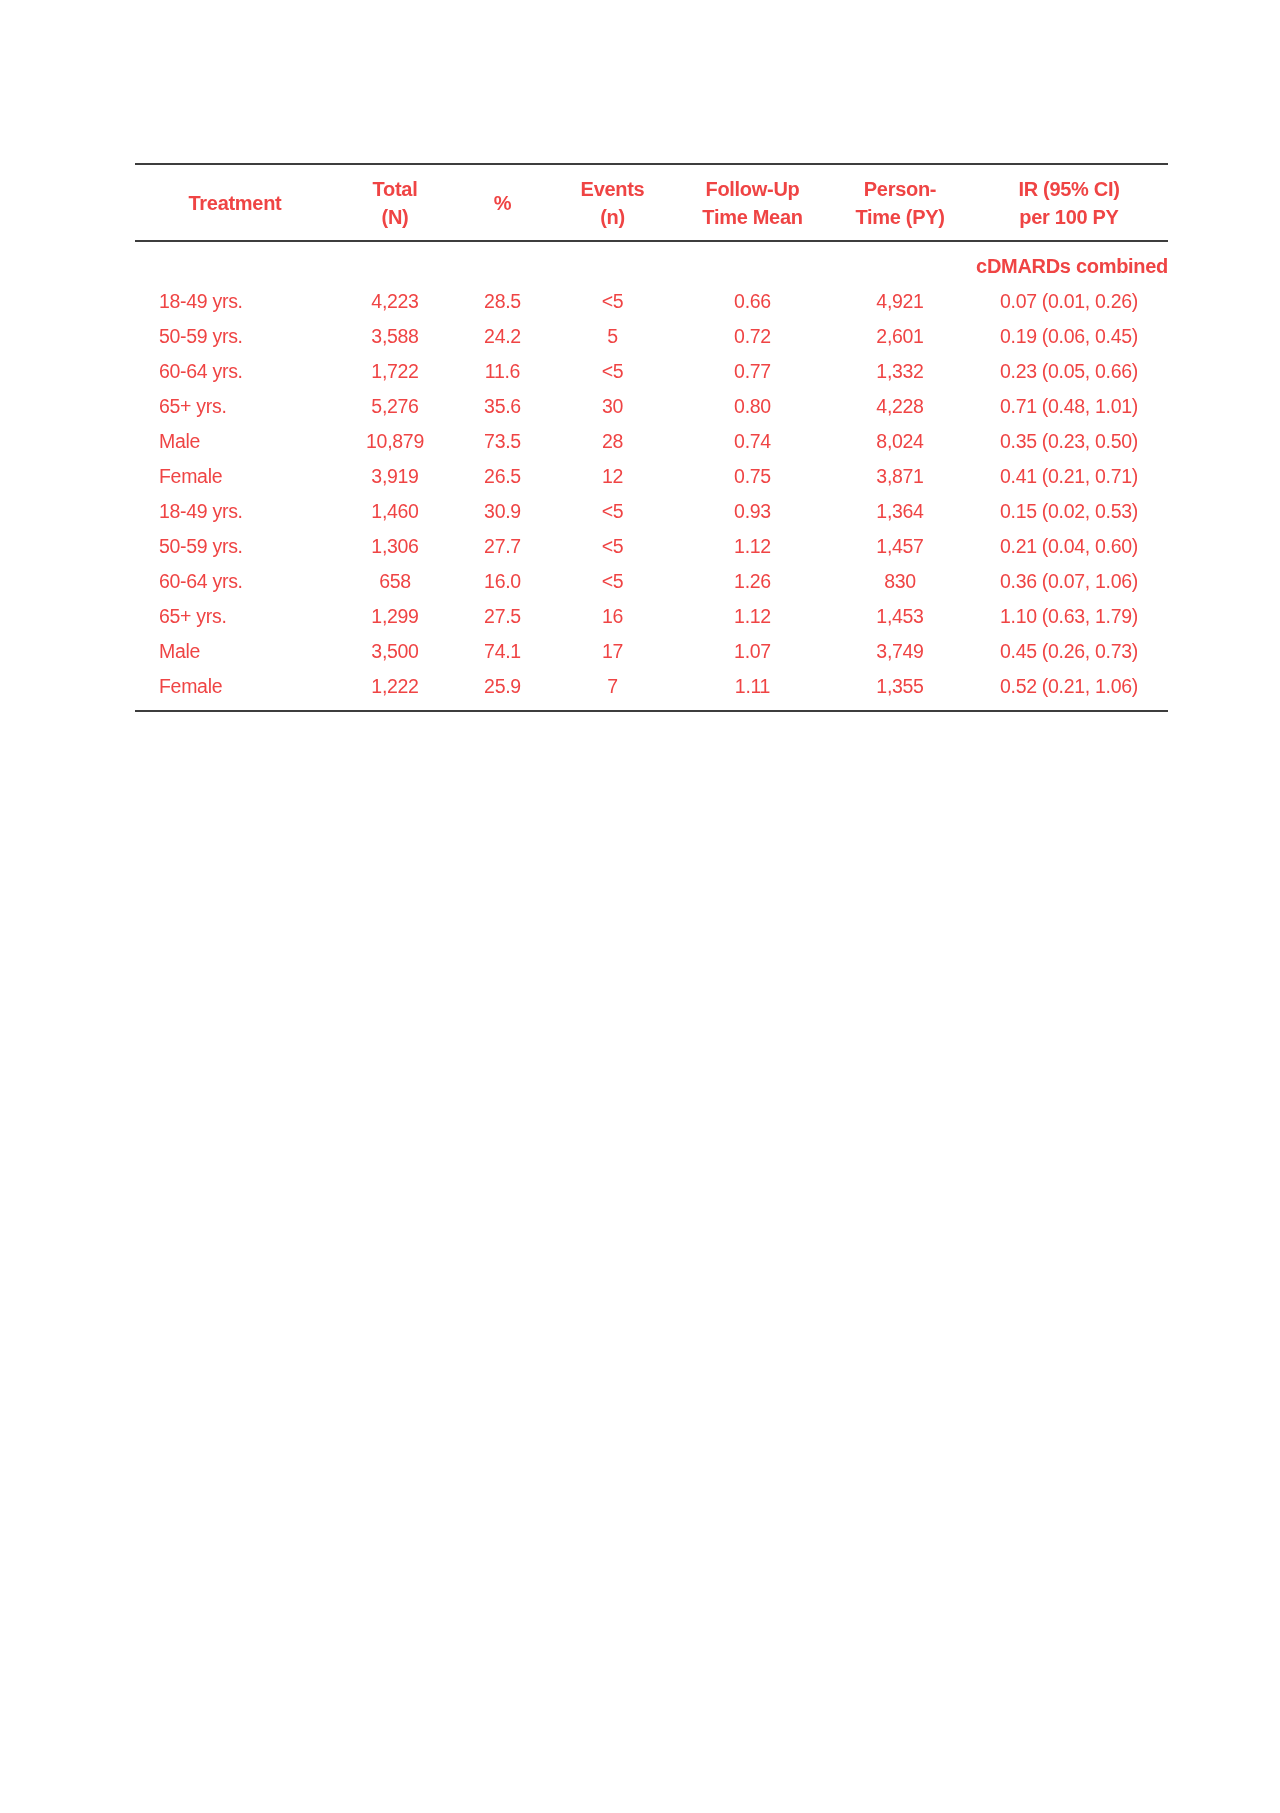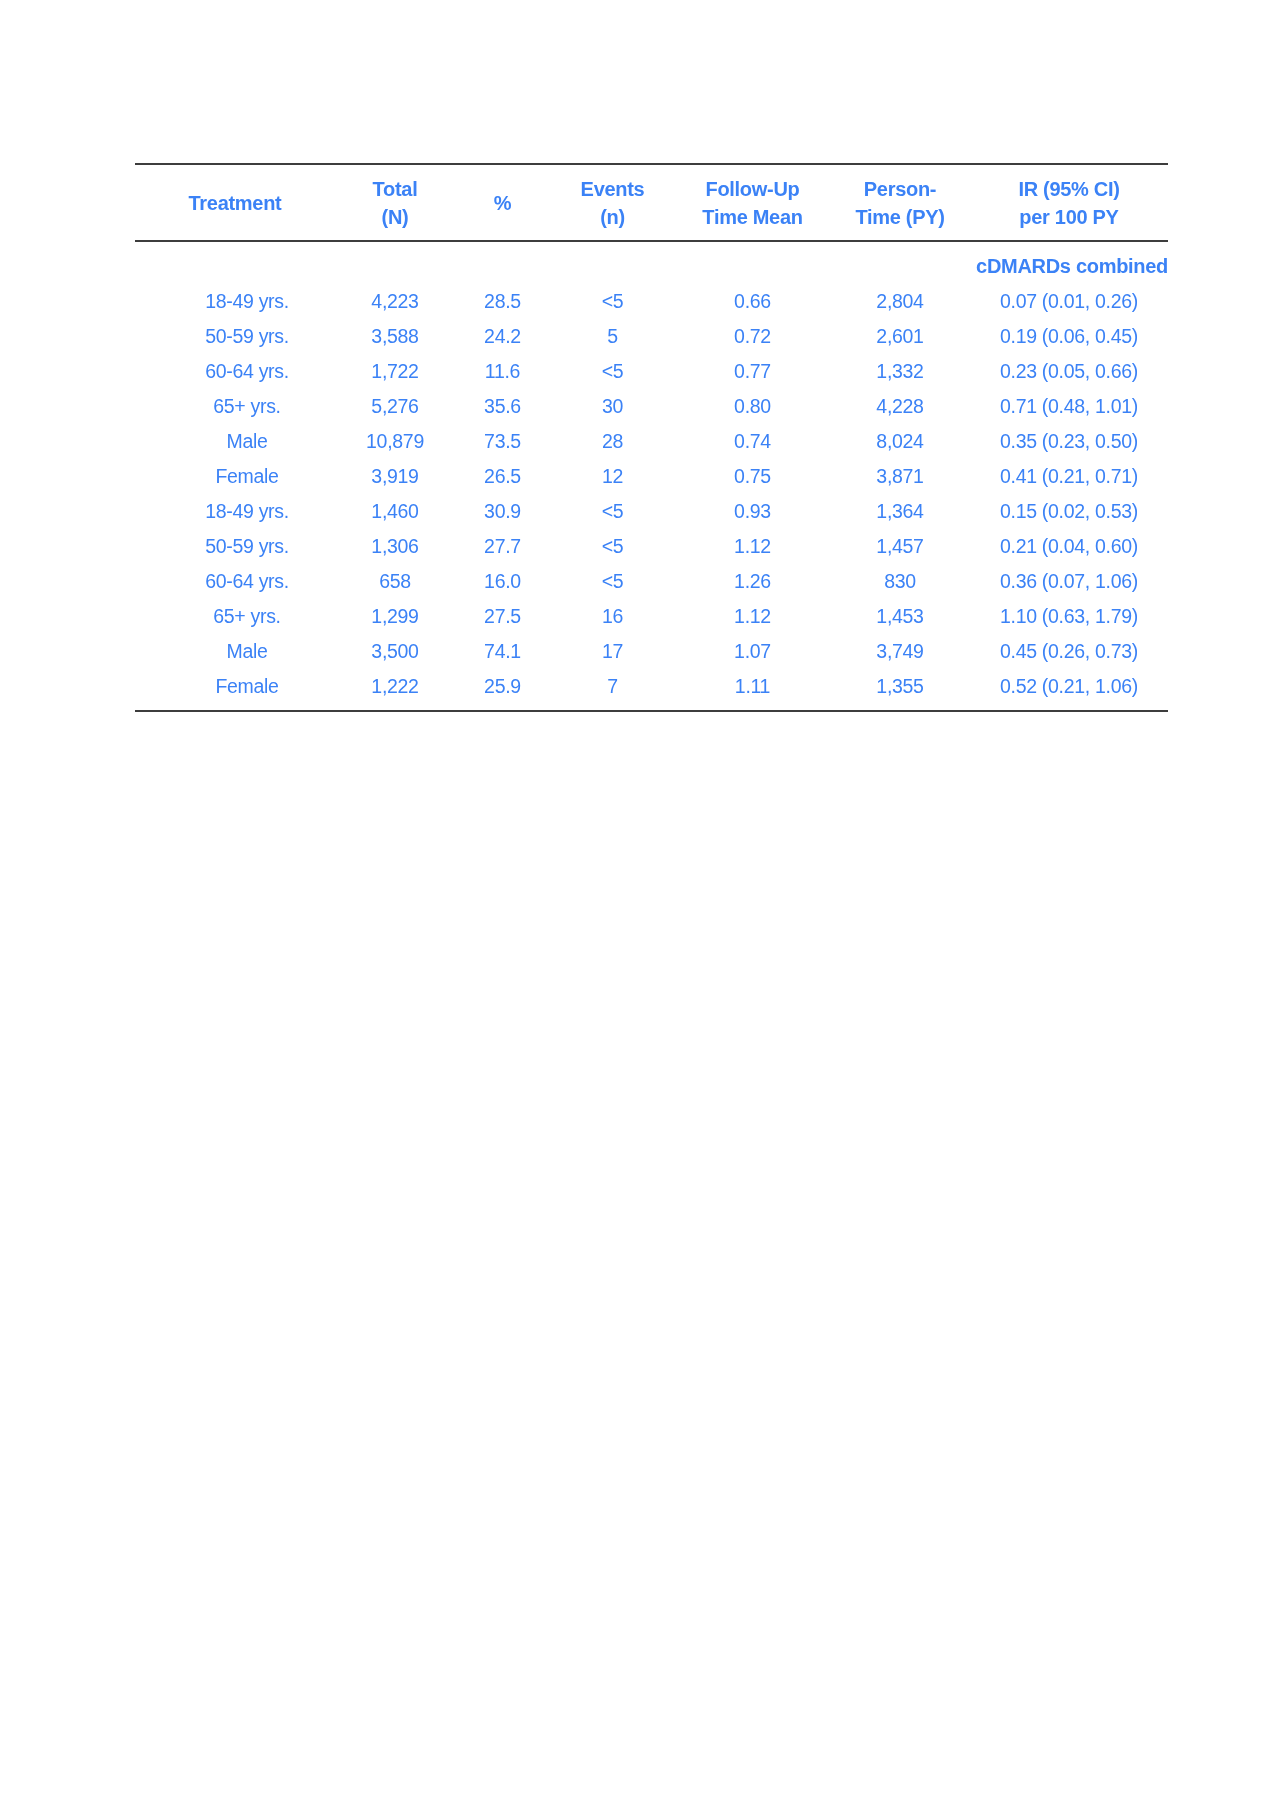--- a/index.html
+++ b/index.html
@@ -2,21 +2,21 @@
 <html><head>
 <meta charset="utf-8">
 <style>
   html, body { margin: 0; padding: 0; background: #ffffff; }
   .page {
     position: relative;
     width: 1280px;
     height: 1813px;
     background: #ffffff;
     font-family: "Liberation Sans", sans-serif;
-    color: #3b82f6;
+    color: #ef4444;
     overflow: hidden;
   }
   table.data-table {
     position: absolute;
     left: 135px;
     top: 163px;
     width: 1033px;
     border-collapse: collapse;
     border-top: 2px solid #3d3d3d;
     border-bottom: 2px solid #3d3d3d;
@@ -43,21 +43,21 @@
     white-space: nowrap;
   }
   tr.section-row td {
     text-align: right;
     font-weight: bold;
     font-size: 20px;
     padding: 13px 0 6px 4px;
     height: auto;
   }
   tr.data-row td:first-child {
-    text-align: center;
+    text-align: left;
     padding-left: 24px;
   }
   tbody tr:last-child td { padding-bottom: 6px; }
 </style>
 </head>
 <body>
 
 <div class="page">
   <table class="data-table">
     <colgroup>
@@ -102,21 +102,21 @@
     <tbody>
         <tr class="section-row">
           <td colspan="7">cDMARDs combined</td>
         </tr>
         <tr class="data-row">
           <td>18-49 yrs.</td>
           <td>4,223</td>
           <td>28.5</td>
           <td>&lt;5</td>
           <td>0.66</td>
-          <td>2,804</td>
+          <td>4,921</td>
           <td>0.07 (0.01, 0.26)</td>
         </tr>
         <tr class="data-row">
           <td>50-59 yrs.</td>
           <td>3,588</td>
           <td>24.2</td>
           <td>5</td>
           <td>0.72</td>
           <td>2,601</td>
           <td>0.19 (0.06, 0.45)</td>

